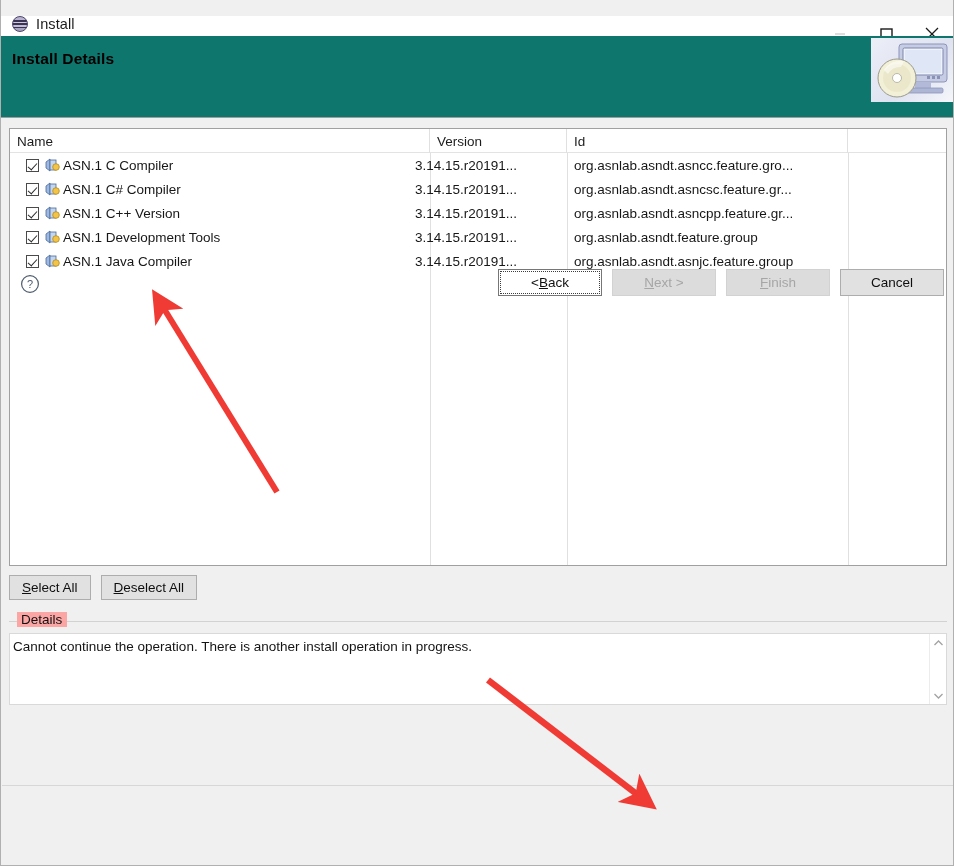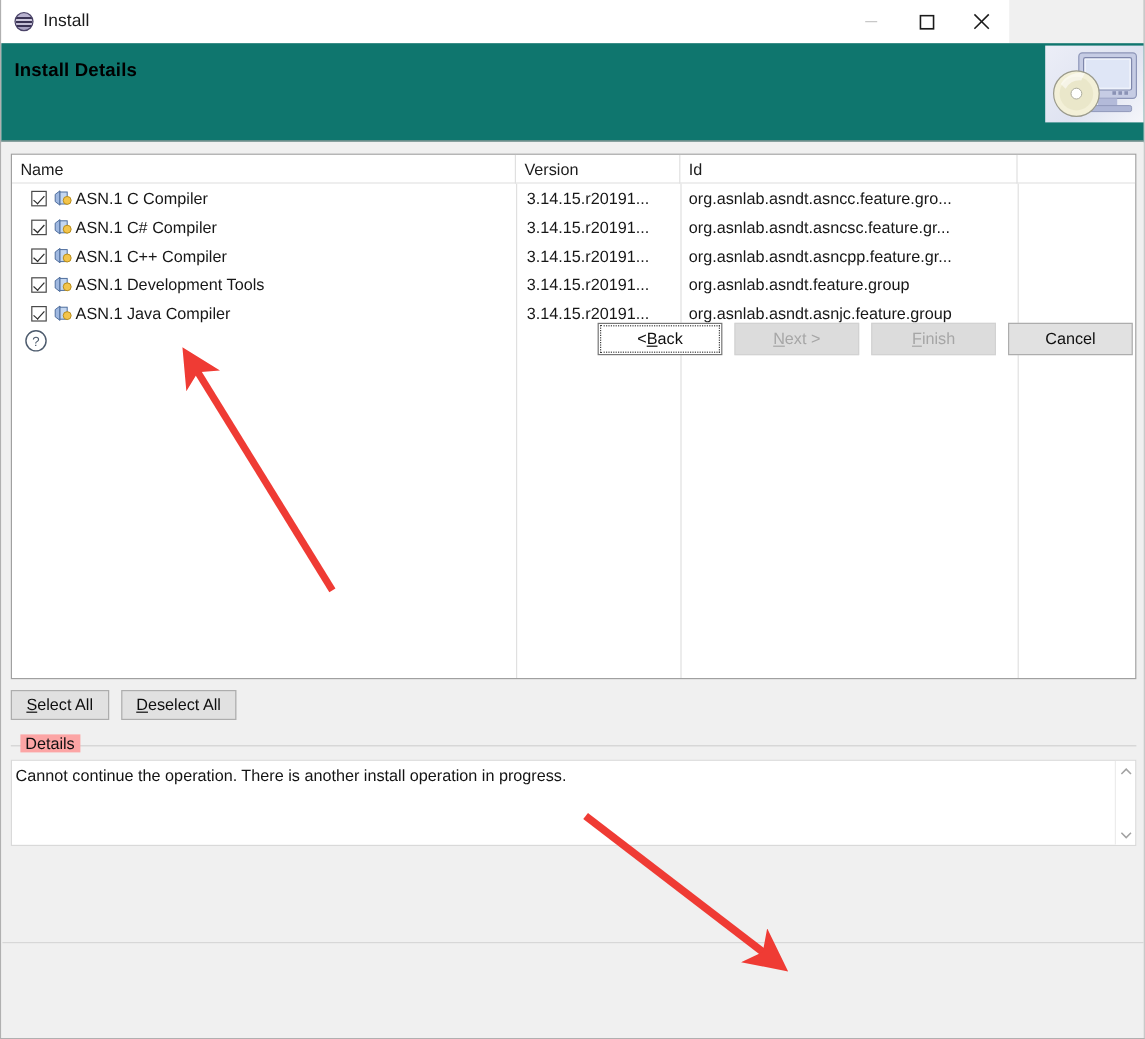--- a/index.html
+++ b/index.html
@@ -16,24 +16,24 @@
     position: relative;
     width: 954px; height: 866px;
     background: #f0f0f0;
     border: 1px solid #b0b0b0;
     border-top: none;
     overflow: hidden;
   }
 
   
   #titlebar {
-    position: absolute; left: 0; top: 0;
-    width: 840px; height: 36px;
-    background: #ffffff;
-    display: flex; align-items: center;
+    position: absolute; left: 0; top: 16px;
+    width: 954px; height: 36px;
+    background: #ffffff;
+    display: flex; align-items: flex-start;
   }
   #title-icon {
     width: 16px; height: 16px;
     margin-left: 11px; margin-right: 8px;
     position: relative;
     flex: none;
   }
   #title-icon .globe {
     position: absolute; left: 0; top: 0;
     width: 16px; height: 16px;
@@ -123,21 +123,21 @@
     height: 24px;
   }
   .cell {
     position: absolute; top: 0; height: 24px;
     display: flex; align-items: center;
     font-size: 13.5px; color: #171717;
     white-space: nowrap;
     overflow: hidden;
   }
   .cell.c0 { left: 0;   width: 420px; padding-left: 16px; }
-  .cell.c1 { left: 420px; width: 137px; padding-left: 9px; }
+  .cell.c1 { left: 396px; width: 137px; padding-left: 9px; }
   .cell.c2 { left: 557px; width: 281px; padding-left: 7px; }
 
   
   .vrule {
     position: absolute; top: 0; bottom: 0;
     width: 1px; background: #e0e0e0;
   }
   .vrule.v1 { left: 420px; }
   .vrule.v2 { left: 557px; }
   .vrule.v3 { left: 838px; }
@@ -384,21 +384,21 @@
         <div class="trow">
           <div class="cell c0">
             <span class="cb"></span>
             <span class="feat-icon">
               <svg width="16" height="16" viewBox="0 0 16 16">
                 <path d="M2 5 L6 2 L6 14 L2 11 Z" fill="#9fb8e0" stroke="#4a6a9a" stroke-width="0.8"></path>
                 <rect x="6" y="3" width="6" height="10" fill="#c3d6f0" stroke="#4a6a9a" stroke-width="0.8"></rect>
                 <circle cx="12" cy="10" r="3.3" fill="#f3c44a" stroke="#b58a17" stroke-width="0.8"></circle>
               </svg>
             </span>
-            <span>ASN.1 C++ Compiler</span>
+            <span>ASN.1 C++ Version</span>
           </div>
           <div class="cell c1">3.14.15.r20191...</div>
           <div class="cell c2">org.asnlab.asndt.asncpp.feature.gr...</div>
         </div>
 
         <div class="trow">
           <div class="cell c0">
             <span class="cb"></span>
             <span class="feat-icon">
               <svg width="16" height="16" viewBox="0 0 16 16">

